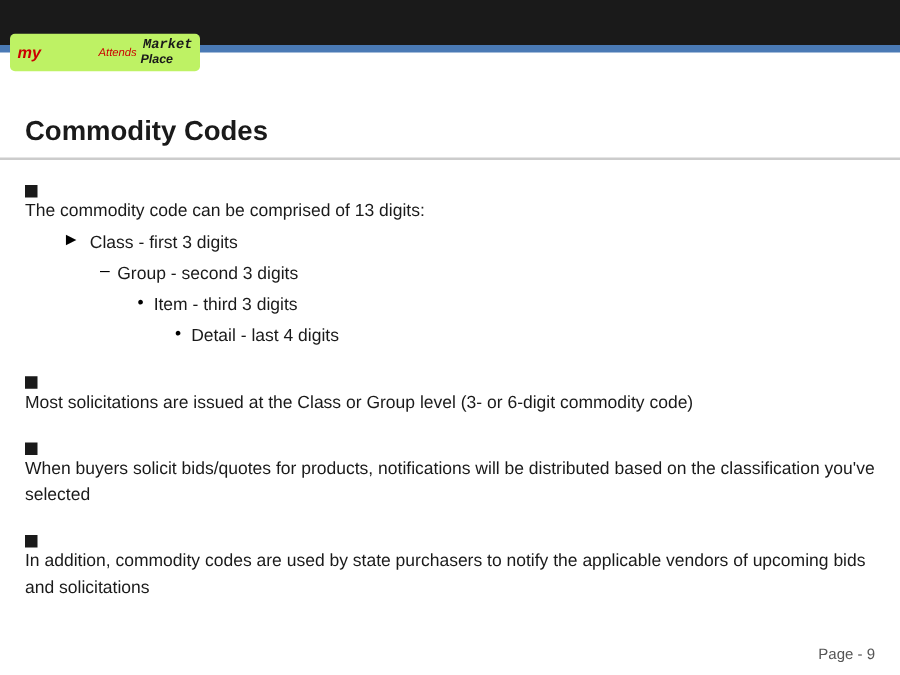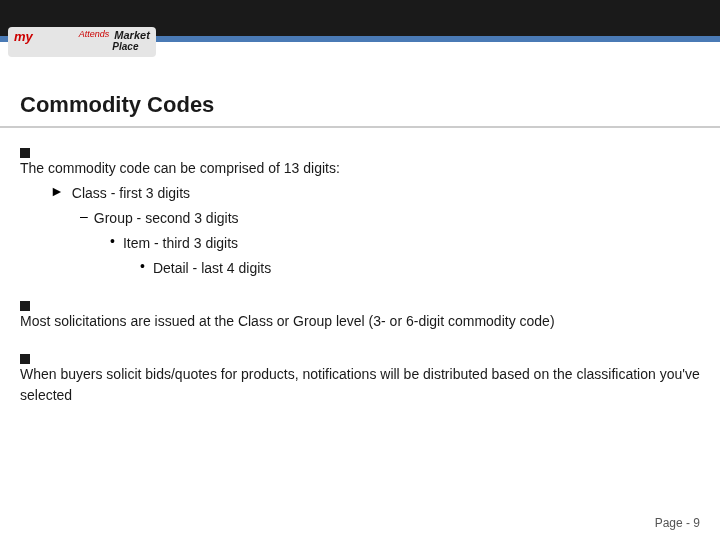--- a/index.html
+++ b/index.html
@@ -14,25 +14,26 @@
 
     .header-bar {
       background: #1a1a1a;
       height: 36px;
       display: flex;
       align-items: center;
       padding: 0 8px;
     }
 
     .logo-container {
-      background: #e5e5e5;
+      background: #bef264;
       border-radius: 4px;
       padding: 2px 6px;
       height: 30px;
       display: flex;
+      align-items: center;
       justify-content: center;
       margin-top: 47px;
     }
 
     .logo-text-my {
       color: #cc0000;
       font-style: italic;
       font-size: 13px;
       font-weight: bold;
     }
@@ -44,20 +45,21 @@
       vertical-align: super;
       padding-left: 46px;
     }
 
     .logo-text-market {
       color: #1a1a1a;
       font-size: 11px;
       font-style: italic;
       font-weight: bold;
       margin-left: 2px;
+      font-family: Liberation Mono, monospace;
     }
 
     .logo-text-place {
       color: #1a1a1a;
       font-size: 10px;
       font-style: italic;
       font-weight: bold;
     }
 
     .blue-bar {
@@ -209,16 +211,20 @@
   <div class="bullet-item">
     <div class="bullet-square"></div>
     <span class="bullet-text">Most solicitations are issued at the Class or Group level (3- or 6-digit commodity code)</span>
   </div>
 
   <div class="bullet-item">
     <div class="bullet-square"></div>
     <span class="bullet-text">When buyers solicit bids/quotes for products, notifications will be distributed based on the classification you've selected</span>
   </div>
 
+  <div class="bullet-item">
+    <div class="bullet-square"></div>
+    <span class="bullet-text">In addition, commodity codes are used by state purchasers to notify the applicable vendors of upcoming bids and solicitations</span>
+  </div>
 
 </div>
 
 <div class="page-number">Page - 9</div>
 
 </body></html>

